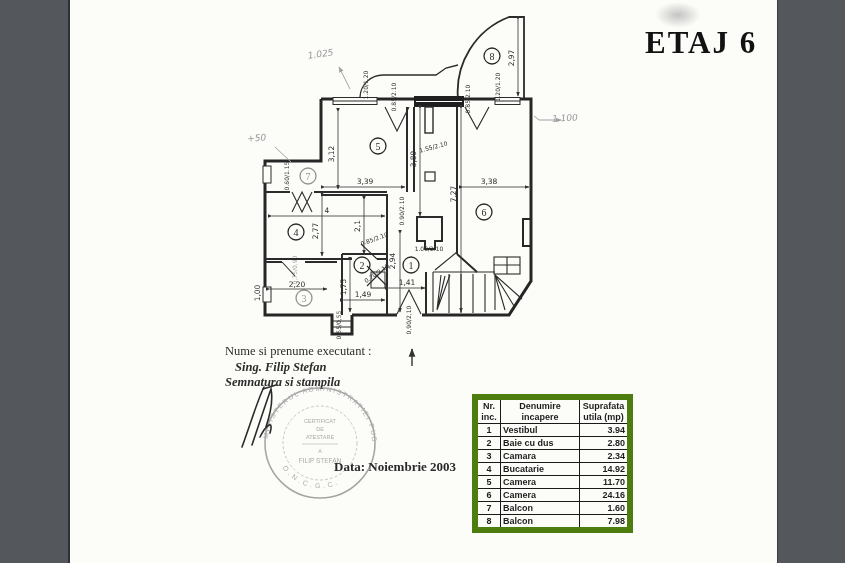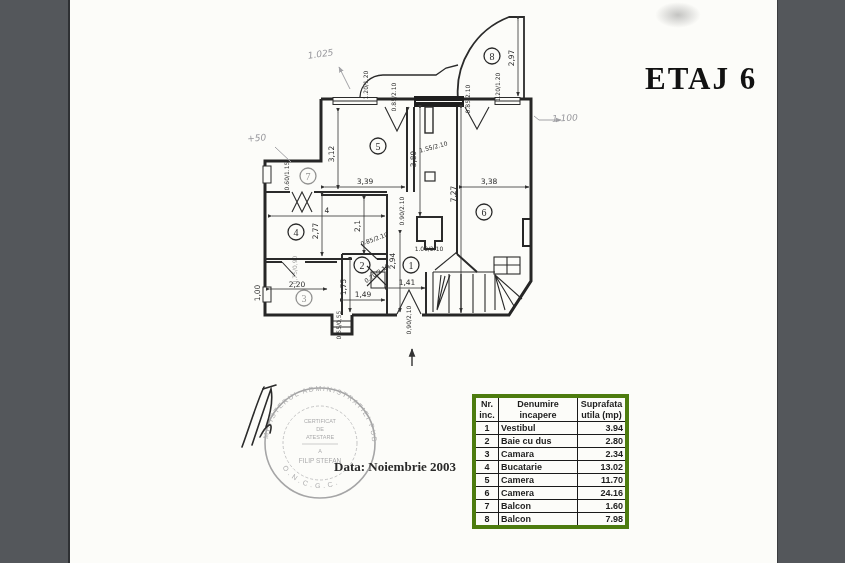--- a/index.html
+++ b/index.html
@@ -1,41 +1,41 @@
 <!DOCTYPE html>
 <html><head>
 <meta charset="utf-8">
 <style>
   html,body{margin:0;padding:0;}
   body{width:845px;height:563px;background:#54575b;position:relative;overflow:hidden;
        font-family:"Liberation Sans",sans-serif;}
   .page{position:absolute;left:68px;top:0;width:707px;height:563px;background:#fcfcf9;
         border-left:2px solid #2e3033;border-right:1px solid #3a3c3f;}
   .etaj{position:absolute;left:575px;top:25px;font-family:"Liberation Serif",serif;
-        font-weight:bold;font-size:31px;letter-spacing:2px;color:#121212;margin-top:36px;}
+        font-weight:bold;font-size:31px;letter-spacing:2px;color:#121212;}
   .plan{position:absolute;left:167px;top:4px;}
   .exec{position:absolute;left:155px;top:344px;font-family:"Liberation Serif",serif;
         font-size:12.5px;color:#2c2c2c;line-height:15.5px;}
   .exec .it{font-style:italic;font-weight:bold;}
   .exec .ind{padding-left:10px;}
   .stamp{position:absolute;left:160px;top:375px;}
   .date{position:absolute;left:264px;top:459px;font-family:"Liberation Serif",serif;
         font-size:13px;font-weight:bold;color:#2a2a2a;}
   .recap-title{position:absolute;left:414px;top:371px;font-size:13px;font-weight:bold;
         letter-spacing:3px;color:#242424;}
   table.recap{position:absolute;left:402px;top:394px;border-collapse:collapse;
         font-size:9px;font-weight:bold;color:#1d1d1d;table-layout:fixed;}
   table.recap td{border:1.2px solid #1a1a1a;padding:0 2px;height:12px;line-height:10px;
         overflow:hidden;white-space:nowrap;}
   table.recap .c-nr{width:18px;text-align:center;}
   table.recap .c-nm{width:74px;text-align:left;margin-left:11px;}
   table.recap .c-ar{width:43px;text-align:right;}
   table.recap td.hd{height:23px;text-align:center;vertical-align:middle;}
   table.recap td.hd span{display:block;line-height:10.5px;}
-  table.recap{border:4px solid #4d7c0f;}
+  table.recap{border:6px solid #4d7c0f;}
   .smudge{position:absolute;left:585px;top:2px;width:46px;height:26px;border-radius:50%;
         background:radial-gradient(ellipse,rgba(90,90,90,.35),rgba(90,90,90,0) 70%);}
 </style>
 </head>
 <body>
 
 <div class="page">
 
   <div class="smudge"></div>
 
@@ -200,20 +200,25 @@
         <text x="104" y="321" text-anchor="middle" font-size="6" transform="rotate(-90 104 321)">0,55/0,55</text>
         <text x="174" y="316" text-anchor="middle" font-size="6" transform="rotate(-90 174 316)">0,90/2,10</text>
       </g>
     <g id="pencil-labels" font-family="DejaVu Sans,sans-serif" font-style="italic" font-size="9" fill="#97979c">
         <text x="84" y="53" text-anchor="middle" transform="rotate(-8 84 53)">1.025</text>
         <text x="20" y="137" text-anchor="middle" transform="rotate(-5 20 137)">+50</text>
         <text x="328" y="117" text-anchor="middle" transform="rotate(-3 328 117)">1.100</text>
       </g>
   </svg>
 
+  <div class="exec">
+    <div>Nume si prenume executant :</div>
+    <div class="it ind">Sing. Filip Stefan</div>
+    <div class="it">Semnatura si stampila</div>
+  </div>
 
   <svg class="stamp" width="190" height="140" viewBox="0 0 190 140">
     <defs>
       <path id="ringT" d="M38,68 A52,52 0 1 1 142,68"></path>
       <path id="ringB" d="M45,68 A45,45 0 0 0 135,68"></path>
     </defs>
     <g opacity="0.6">
       <circle cx="90" cy="68" r="55" fill="none" stroke="#6d6d70" stroke-width="1.6"></circle>
       <circle cx="90" cy="68" r="37" fill="none" stroke="#8a8a8e" stroke-width="0.8" stroke-dasharray="3 2"></circle>
       <text font-size="7" fill="#77777b" letter-spacing="1.5">
@@ -269,21 +274,21 @@
           <td class="c-ar">2.80</td>
         </tr>
         <tr>
           <td class="c-nr">3</td>
           <td class="c-nm">Camara</td>
           <td class="c-ar">2.34</td>
         </tr>
         <tr>
           <td class="c-nr">4</td>
           <td class="c-nm">Bucatarie</td>
-          <td class="c-ar">13.02</td>
+          <td class="c-ar">14.92</td>
         </tr>
         <tr>
           <td class="c-nr">5</td>
           <td class="c-nm">Camera</td>
           <td class="c-ar">11.70</td>
         </tr>
         <tr>
           <td class="c-nr">6</td>
           <td class="c-nm">Camera</td>
           <td class="c-ar">24.16</td>

